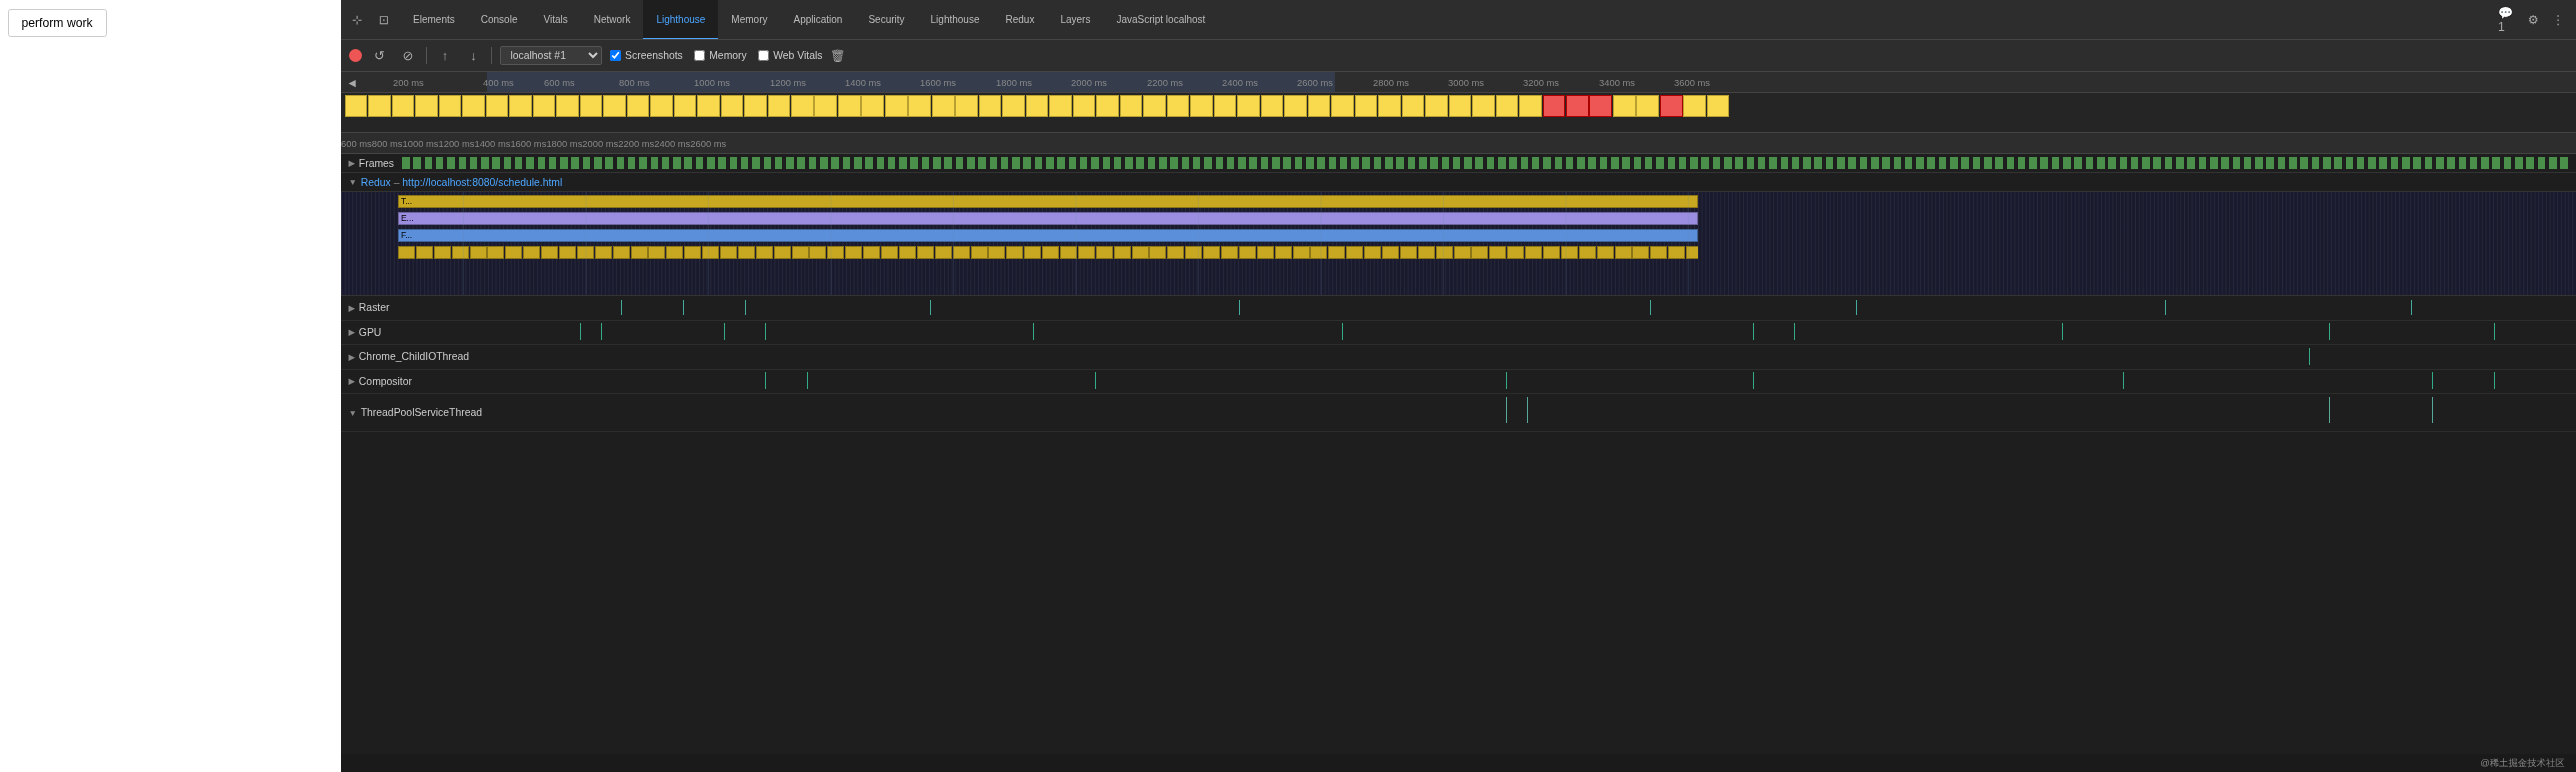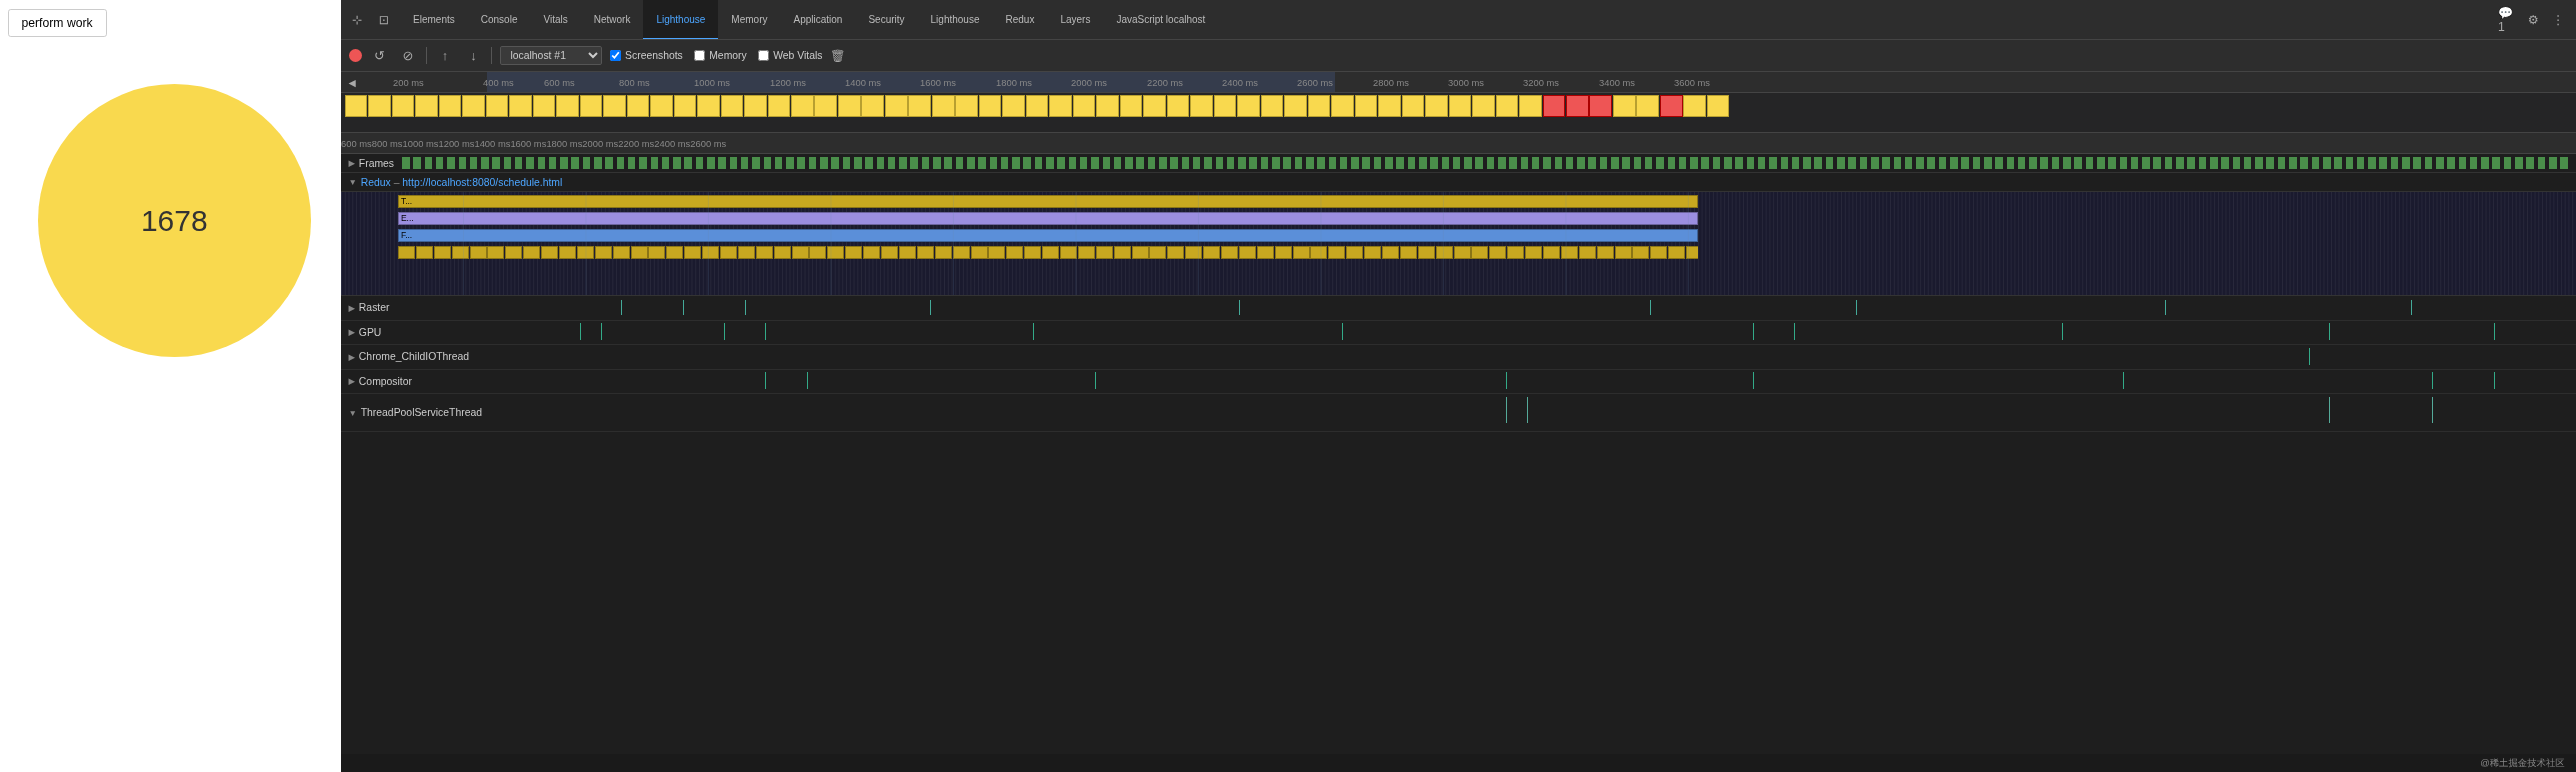--- a/index.html
+++ b/index.html
@@ -370,25 +370,20 @@
       height: 17px;
       top: 2.8px;
       background: #3a8;
     }
   </style>
 </head>
 <body>
 
 <div class="left-panel">
   <button class="perform-work-btn">perform work</button>
-  <div class="circle-container">
-    <div class="yellow-circle">
-      <span>1678</span>
-    </div>
-  </div>
 </div>
 
 <div class="devtools">
 
   <div class="toolbar">
     <div class="toolbar-icons">
       <div class="icon-btn">⊹</div>
       <div class="icon-btn">⊡</div>
     </div>
     <div class="toolbar-tabs">

